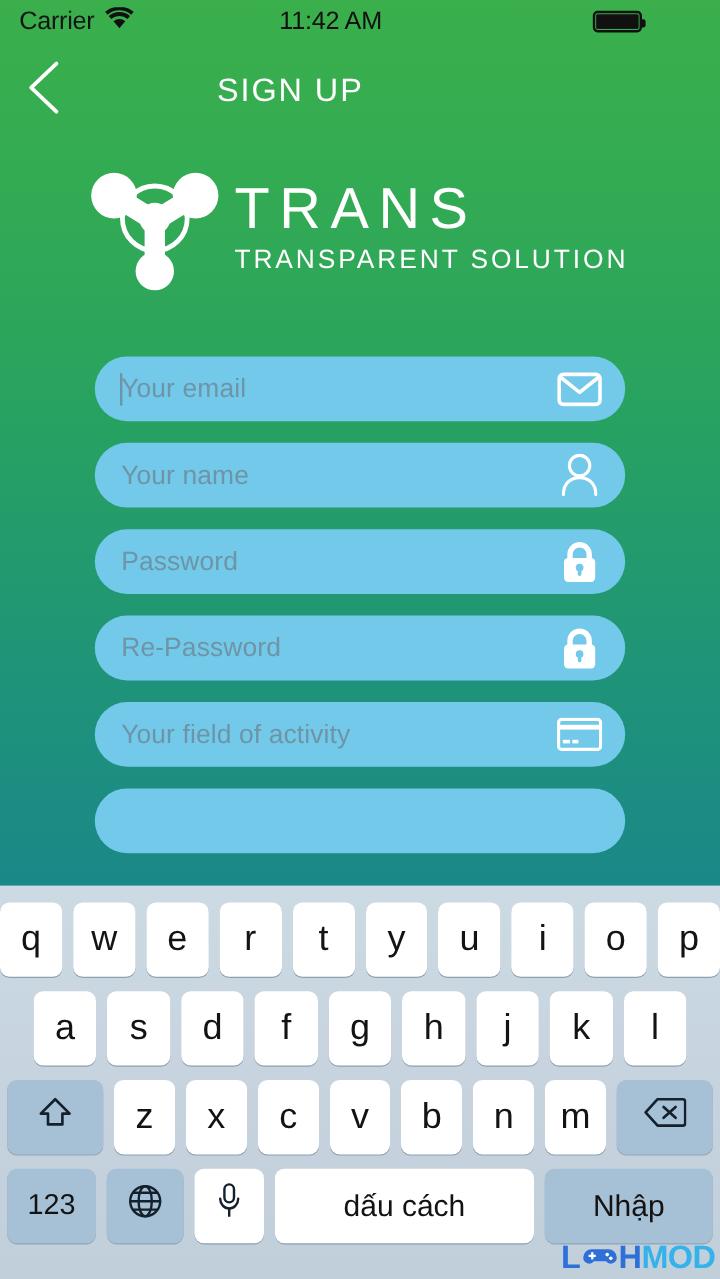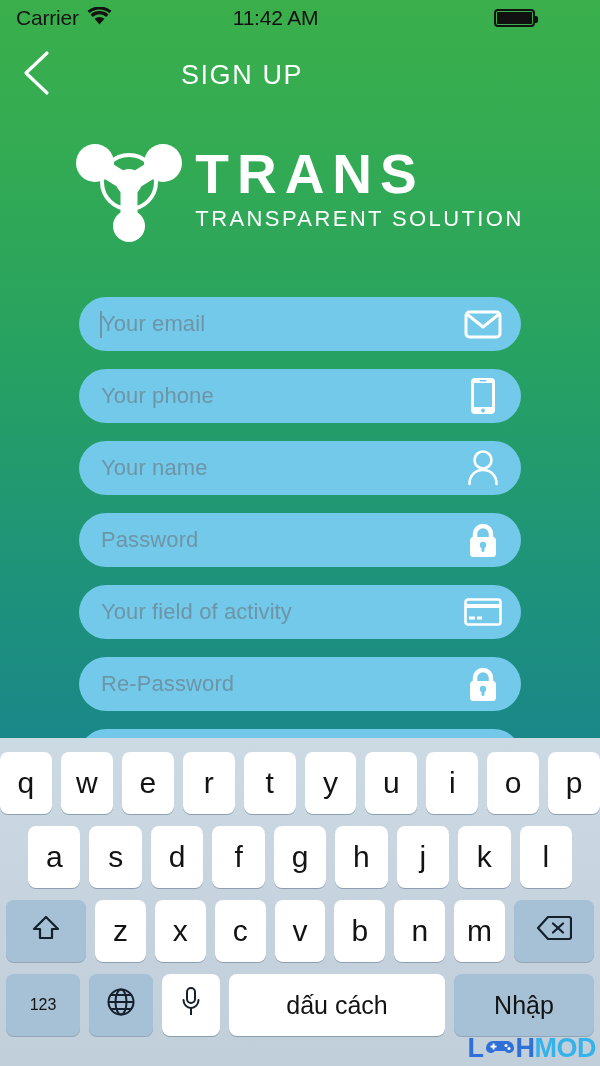--- a/index.html
+++ b/index.html
@@ -111,24 +111,24 @@
     top: 138px; left: 0;
     width: 600px;
     display: flex;
     align-items: center;
     justify-content: center;
   }
   #logo-mark { width: 112px; height: 104px; flex: 0 0 auto; }
   #logo-text { margin-left: 10px; }
   #logo-word {
     color: #ffffff;
-    font-size: 55px;
+    font-size: 48px;
     letter-spacing: 8px;
     line-height: 0.98;
-    font-weight: 700;
+    font-weight: 400;
   }
   #logo-tag {
     color: #ffffff;
     font-size: 22px;
     letter-spacing: 2.4px;
     text-align: right;
     margin-top: 5px;
     padding-right: 3px;
   }
 
@@ -201,21 +201,21 @@
     color: #131313;
     box-shadow: 0 1px 0 rgba(110,130,150,0.65);
     cursor: pointer;
     user-select: none;
   }
   .key.mod {
     background: #a6c0d5;
     box-shadow: 0 1px 0 rgba(110,130,150,0.55);
   }
   .key.shift, .key.bksp { flex: 0 0 80px; }
-  .key.num { flex: 0 0 74px; font-size: 16px; }
+  .key.num { flex: 0 0 74px; font-size: 24px; }
   .key.globe { flex: 0 0 64px; }
   .key.mic { flex: 0 0 58px; background:#ffffff; }
   .key.space { flex: 1 1 auto; font-size: 25px; }
   .key.enter { flex: 0 0 140px; font-size: 25px; position: relative; }
 
   
   #watermark {
     position: absolute;
     right: 4px;
     bottom: 2px;
@@ -290,31 +290,20 @@
       <span class="caret"></span>
       <span class="ph">Your email</span>
       <span class="f-icon">
         <svg width="38" height="29" viewBox="0 0 38 29">
           <rect x="2" y="2" width="34" height="25" rx="3.5" fill="none" stroke="#ffffff" stroke-width="3"></rect>
           <polyline points="4,5 19,17 34,5" fill="none" stroke="#ffffff" stroke-width="3" stroke-linecap="round" stroke-linejoin="round"></polyline>
         </svg>
       </span>
     </div>
 
-    <div class="field">
-      <span class="ph">Your phone</span>
-      <span class="f-icon">
-        <svg width="26" height="38" viewBox="0 0 26 38">
-          <rect x="1" y="1" width="24" height="36" rx="4" fill="#ffffff"></rect>
-          <rect x="4" y="6" width="18" height="24" fill="#72c9e9"></rect>
-          <rect x="9.5" y="3" width="7" height="1.6" rx="0.8" fill="#72c9e9"></rect>
-          <circle cx="13" cy="33.5" r="2" fill="#72c9e9"></circle>
-        </svg>
-      </span>
-    </div>
 
     <div class="field">
       <span class="ph">Your name</span>
       <span class="f-icon">
         <svg width="34" height="36" viewBox="0 0 34 36">
           <ellipse cx="17" cy="10" rx="8.5" ry="8.5" fill="none" stroke="#ffffff" stroke-width="2.6"></ellipse>
           <path d="M3.5 34 c0 -9 6 -14 13.5 -14 s13.5 5 13.5 14" fill="none" stroke="#ffffff" stroke-width="2.6" stroke-linecap="round"></path>
         </svg>
       </span>
     </div>
@@ -325,39 +314,39 @@
         <svg width="32" height="36" viewBox="0 0 32 36">
           <path d="M8 16 v-4 a8 8 0 0 1 16 0 v4" fill="none" stroke="#ffffff" stroke-width="4.5"></path>
           <rect x="3" y="15" width="26" height="20" rx="3.5" fill="#ffffff"></rect>
           <circle cx="16" cy="23" r="3.2" fill="#72c9e9"></circle>
           <rect x="14.5" y="23" width="3" height="7" rx="1.5" fill="#72c9e9"></rect>
         </svg>
       </span>
     </div>
 
     <div class="field">
+      <span class="ph">Re-Password</span>
+      <span class="f-icon">
+        <svg width="32" height="36" viewBox="0 0 32 36">
+          <path d="M8 16 v-4 a8 8 0 0 1 16 0 v4" fill="none" stroke="#ffffff" stroke-width="4.5"></path>
+          <rect x="3" y="15" width="26" height="20" rx="3.5" fill="#ffffff"></rect>
+          <circle cx="16" cy="23" r="3.2" fill="#72c9e9"></circle>
+          <rect x="14.5" y="23" width="3" height="7" rx="1.5" fill="#72c9e9"></rect>
+        </svg>
+      </span>
+    </div>
+
+    <div class="field">
       <span class="ph">Your field of activity</span>
       <span class="f-icon">
         <svg width="38" height="28" viewBox="0 0 38 28">
           <rect x="1.5" y="1.5" width="35" height="25" rx="2.5" fill="none" stroke="#ffffff" stroke-width="2.6"></rect>
           <rect x="1.5" y="6" width="35" height="4" fill="#ffffff"></rect>
           <rect x="5" y="18.5" width="6" height="3" fill="#ffffff"></rect>
           <rect x="13" y="18.5" width="5" height="3" fill="#ffffff"></rect>
-        </svg>
-      </span>
-    </div>
-
-    <div class="field">
-      <span class="ph">Re-Password</span>
-      <span class="f-icon">
-        <svg width="32" height="36" viewBox="0 0 32 36">
-          <path d="M8 16 v-4 a8 8 0 0 1 16 0 v4" fill="none" stroke="#ffffff" stroke-width="4.5"></path>
-          <rect x="3" y="15" width="26" height="20" rx="3.5" fill="#ffffff"></rect>
-          <circle cx="16" cy="23" r="3.2" fill="#72c9e9"></circle>
-          <rect x="14.5" y="23" width="3" height="7" rx="1.5" fill="#72c9e9"></rect>
         </svg>
       </span>
     </div>
 
     <div class="field">
       <span class="ph"></span>
     </div>
 
   </div>
 

